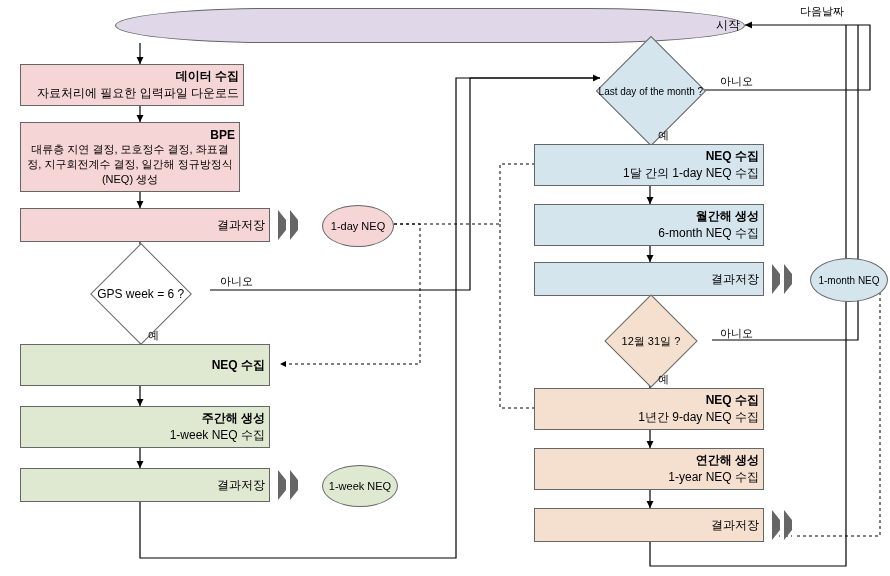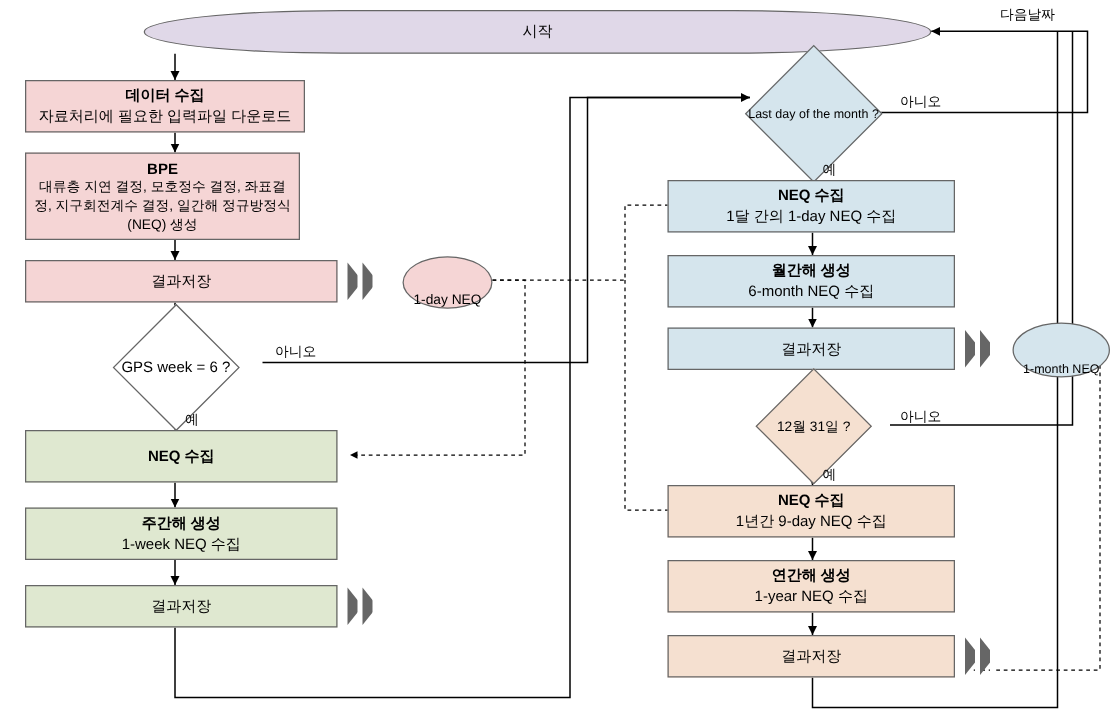--- a/index.html
+++ b/index.html
@@ -1,25 +1,25 @@
 <!DOCTYPE html>
 <html><head>
 <meta charset="utf-8">
 <style>
 body{margin:0;font-family:sans-serif;font-size:12px;background:#fff}
 .canvas{position:relative;width:890px;height:576px}
-.box{position:absolute;border:1px solid #666;text-align:center;display:flex;flex-direction:column;justify-content:center;align-items:center;padding:4px;box-sizing:border-box}
+.box{position:absolute;border:1px solid #666;text-align:center;display:flex;flex-direction:column;justify-content:center;align-items:flex-end;padding:4px;box-sizing:border-box}
 .pink{background:#f5d5d5}
 .green{background:#dfe8d0}
 .blue{background:#d5e5ed}
 .orange{background:#f5e0d0}
 .start{background:#e0d8e8;border-radius:50%/100%;width:630px;height:35px;left:115px;top:8px}
 .diamond{position:absolute;border:1px solid #666;transform:rotate(45deg);display:flex;justify-content:center;align-items:center}
 .diamond>span{transform:rotate(-45deg);text-align:center;white-space:nowrap}
-.ellipse{position:absolute;border:1px solid #666;border-radius:50%;display:flex;justify-content:center;align-items:flex-end;text-align:center}
+.ellipse{position:absolute;border:1px solid #666;border-radius:50%;display:flex;justify-content:center;align-items:center;text-align:center}
 .chev{position:absolute;width:24px;height:30px}
 .chev:before,.chev:after{content:"";position:absolute;left:0;width:0;height:0;border-left:12px solid #666}
 .chev:before{top:0;border-top:15px solid transparent;border-bottom:15px solid transparent}
 .chev:after{top:0;left:8px;border-top:15px solid transparent;border-bottom:15px solid transparent;border-left-color:#fff}
 .lbl{position:absolute;font-size:11px}
 .title{font-weight:bold}
 svg{position:absolute;top:0;left:0;pointer-events:none}
 </style>
 </head>
 <body>
@@ -106,20 +106,23 @@
 <div class="box green" style="left:20px;top:406px;width:250px;height:42px">
 <span class="title">주간해 생성</span>
 <span>1-week NEQ 수집</span>
     </div>
 
 <div class="box green" style="left:20px;top:468px;width:250px;height:34px">
       <span>결과저장</span>
     </div>
 <div class="chev" style="left:278px;top:470px"></div>
 <div class="chev" style="left:290px;top:470px"></div>
+<div class="ellipse green" style="left:322px;top:465px;width:74px;height:40px;font-size:11px">
+      <span>1-week NEQ</span>
+    </div>
 
 <div class="diamond blue" style="left:612px;top:52px;width:76px;height:76px">
       <span style="font-size:10px">Last day of the month ?</span>
     </div>
 <span class="lbl" style="left:658px;top:128px">예</span>
 <span class="lbl" style="left:720px;top:74px">아니오</span>
 
 <div class="box blue" style="left:534px;top:144px;width:230px;height:42px">
 <span class="title">NEQ 수집</span>
 <span>1달 간의 1-day NEQ 수집</span>

